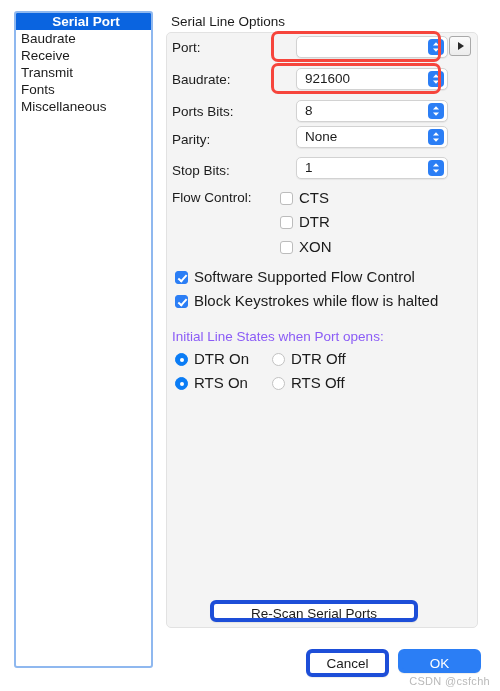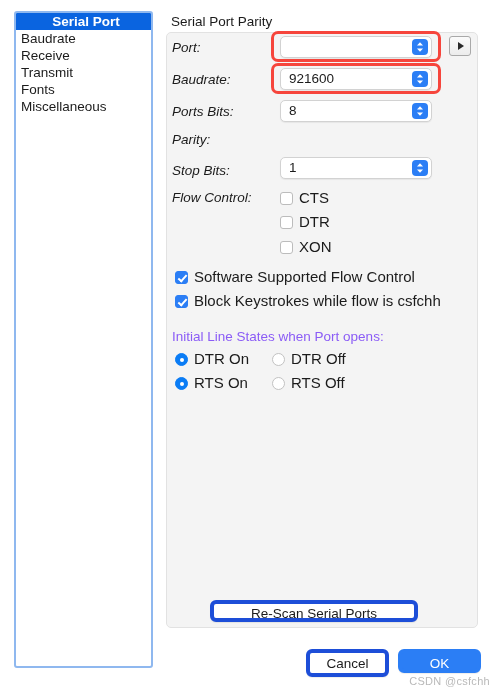--- a/index.html
+++ b/index.html
@@ -72,27 +72,26 @@
     border-radius: 5px;
     box-sizing: border-box;
   }
 
   .row-label {
     position: absolute;
     left: 172px;
     font-size: 13.5px;
     color: #1b1b1b;
     white-space: nowrap;
-    font-style: italic;
   }
 
   
   .popup {
     position: absolute;
-    left: 280px;
+    left: 296px;
     width: 152px;
     height: 22px;
     background: #ffffff;
     border: 1px solid #d2d2d2;
     border-radius: 5px;
     box-sizing: border-box;
     box-shadow: 0 1px 1px rgba(0,0,0,0.06);
   }
   .popup .val {
     position: absolute;
@@ -256,21 +255,21 @@
       <span>Transmit</span>
     </div>
     <div class="side-item">
       <span>Fonts</span>
     </div>
     <div class="side-item">
       <span>Miscellaneous</span>
     </div>
   </div>
 
-  <div id="pane-title">Serial Port Parity</div>
+  <div id="pane-title">Serial Line Options</div>
 
   <div id="groupbox"></div>
 
   <div class="row-label" style="top:40px">Port:</div>
   <div class="popup" style="top:36px">
     <span class="val"></span>
     <span class="chev">
       <svg width="16" height="16" viewBox="0 0 16 16">
           <path d="M8 3.2 L11 6.4 L5 6.4 Z" fill="#fff"></path>
           <path d="M8 12.8 L11 9.6 L5 9.6 Z" fill="#fff"></path>
@@ -297,20 +296,29 @@
     <span class="val">8</span>
     <span class="chev">
       <svg width="16" height="16" viewBox="0 0 16 16">
           <path d="M8 3.2 L11 6.4 L5 6.4 Z" fill="#fff"></path>
           <path d="M8 12.8 L11 9.6 L5 9.6 Z" fill="#fff"></path>
         </svg>
     </span>
   </div>
 
   <div class="row-label" style="top:132px">Parity:</div>
+  <div class="popup" style="top:126px">
+    <span class="val">None</span>
+    <span class="chev">
+      <svg width="16" height="16" viewBox="0 0 16 16">
+          <path d="M8 3.2 L11 6.4 L5 6.4 Z" fill="#fff"></path>
+          <path d="M8 12.8 L11 9.6 L5 9.6 Z" fill="#fff"></path>
+        </svg>
+    </span>
+  </div>
 
   <div class="row-label" style="top:163px">Stop Bits:</div>
   <div class="popup" style="top:157px">
     <span class="val">1</span>
     <span class="chev">
       <svg width="16" height="16" viewBox="0 0 16 16">
           <path d="M8 3.2 L11 6.4 L5 6.4 Z" fill="#fff"></path>
           <path d="M8 12.8 L11 9.6 L5 9.6 Z" fill="#fff"></path>
         </svg>
     </span>
@@ -324,21 +332,21 @@
     <span class="cbox"></span><span class="cblabel">DTR</span>
   </div>
   <div class="cbrow" style="left:280px; top:238px">
     <span class="cbox"></span><span class="cblabel">XON</span>
   </div>
 
   <div class="cbrow" style="left:175px; top:268px">
     <span class="cbox on"></span><span class="cblabel">Software Supported Flow Control</span>
   </div>
   <div class="cbrow" style="left:175px; top:292px">
-    <span class="cbox on"></span><span class="cblabel">Block Keystrokes while flow is csfchh</span>
+    <span class="cbox on"></span><span class="cblabel">Block Keystrokes while flow is halted</span>
   </div>
 
   <div class="section-title" style="top:329px">Initial Line States when Port opens:</div>
   <div class="cbrow" style="left:175px; top:350px">
     <span class="radio on"></span><span class="cblabel">DTR On</span>
   </div>
   <div class="cbrow" style="left:272px; top:350px">
     <span class="radio"></span><span class="cblabel">DTR Off</span>
   </div>
   <div class="cbrow" style="left:175px; top:374px">

